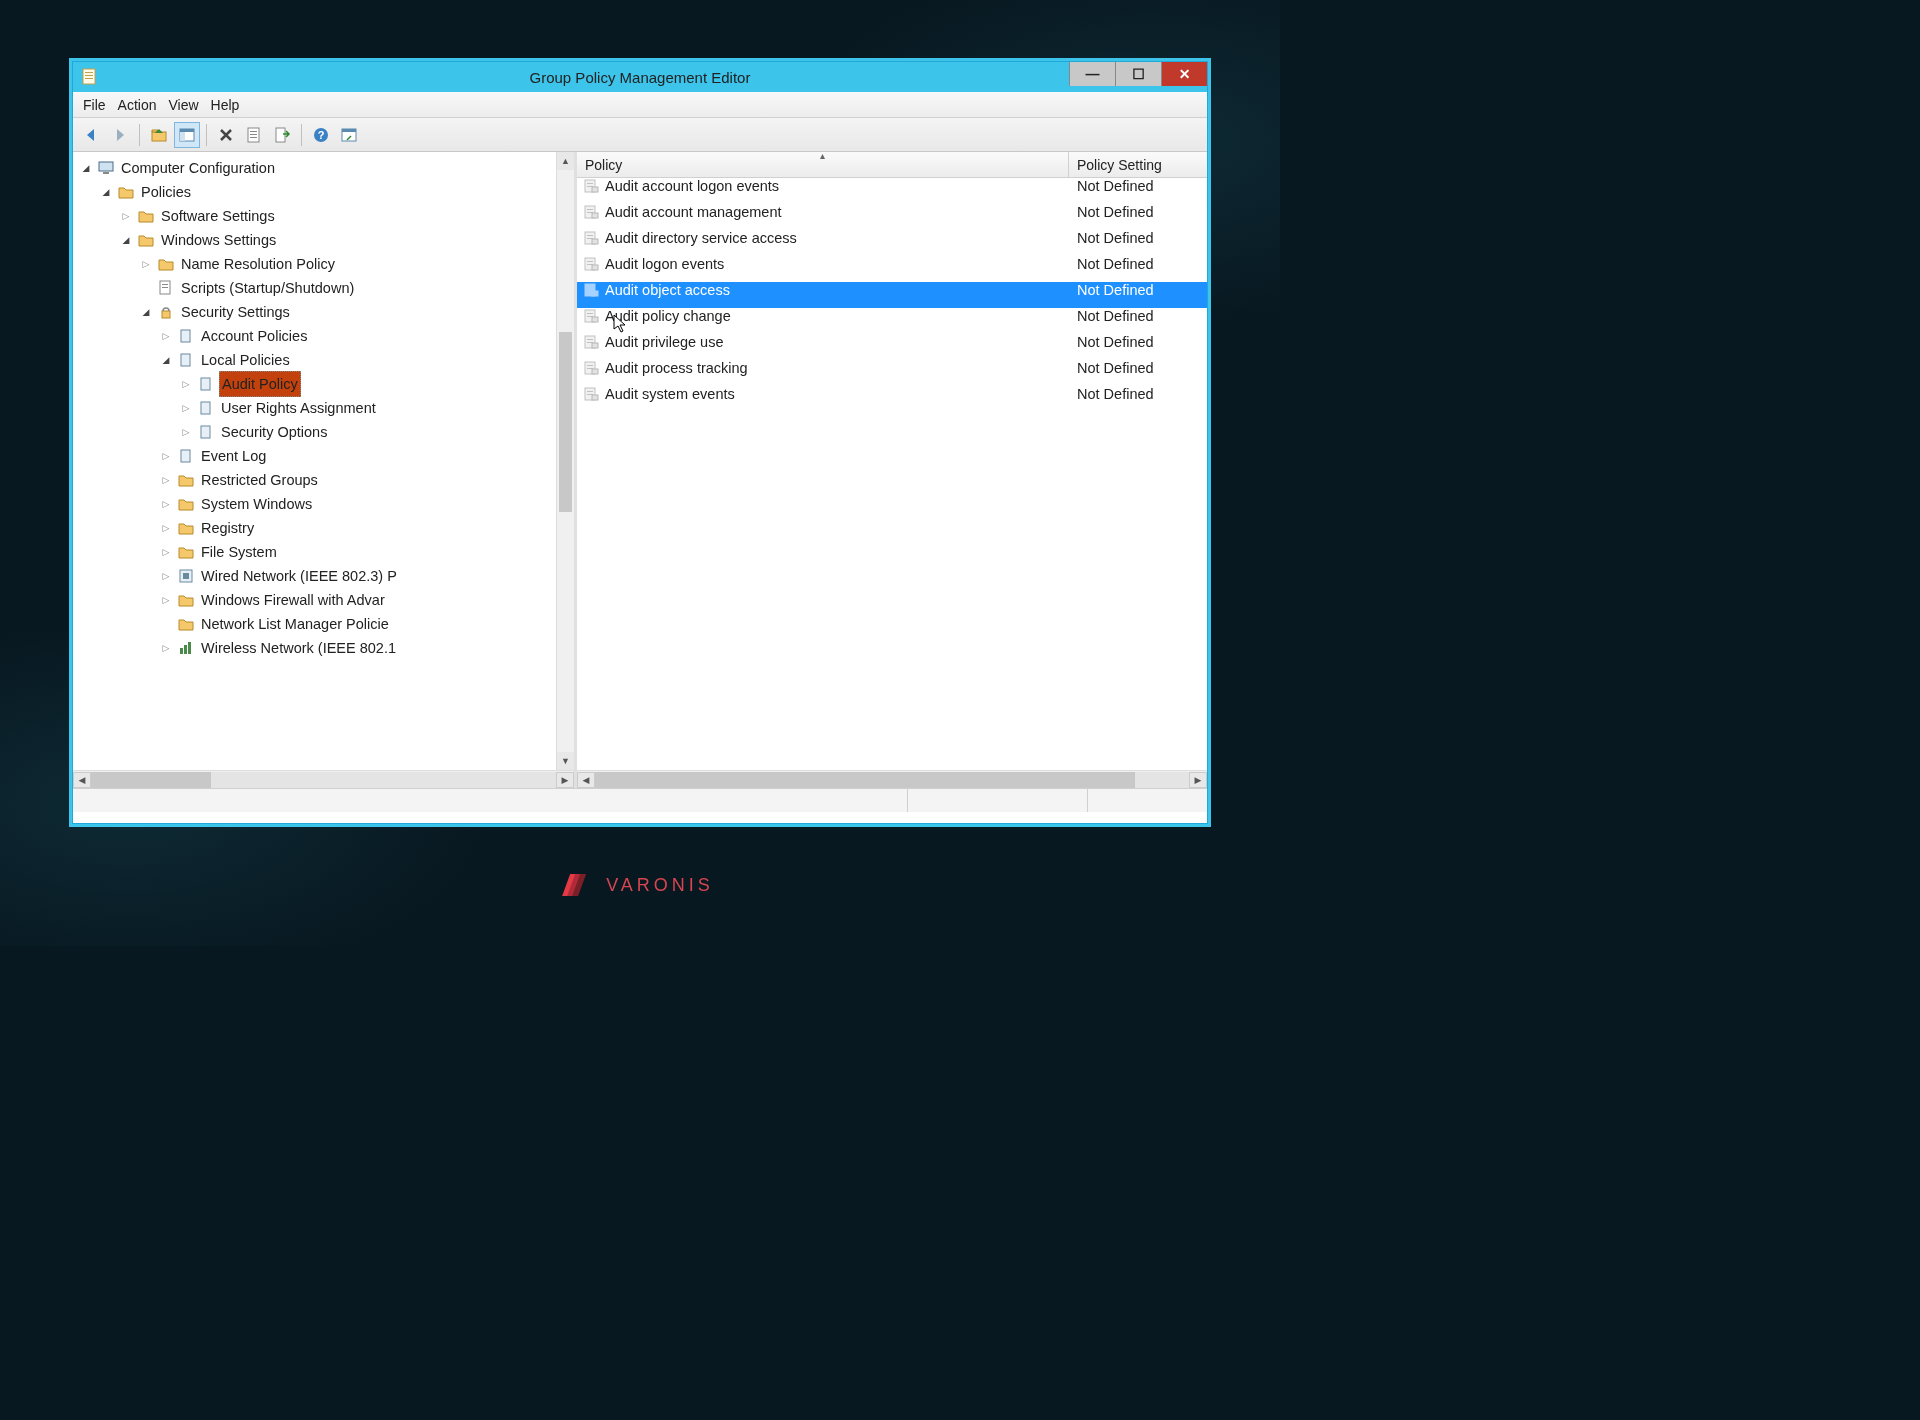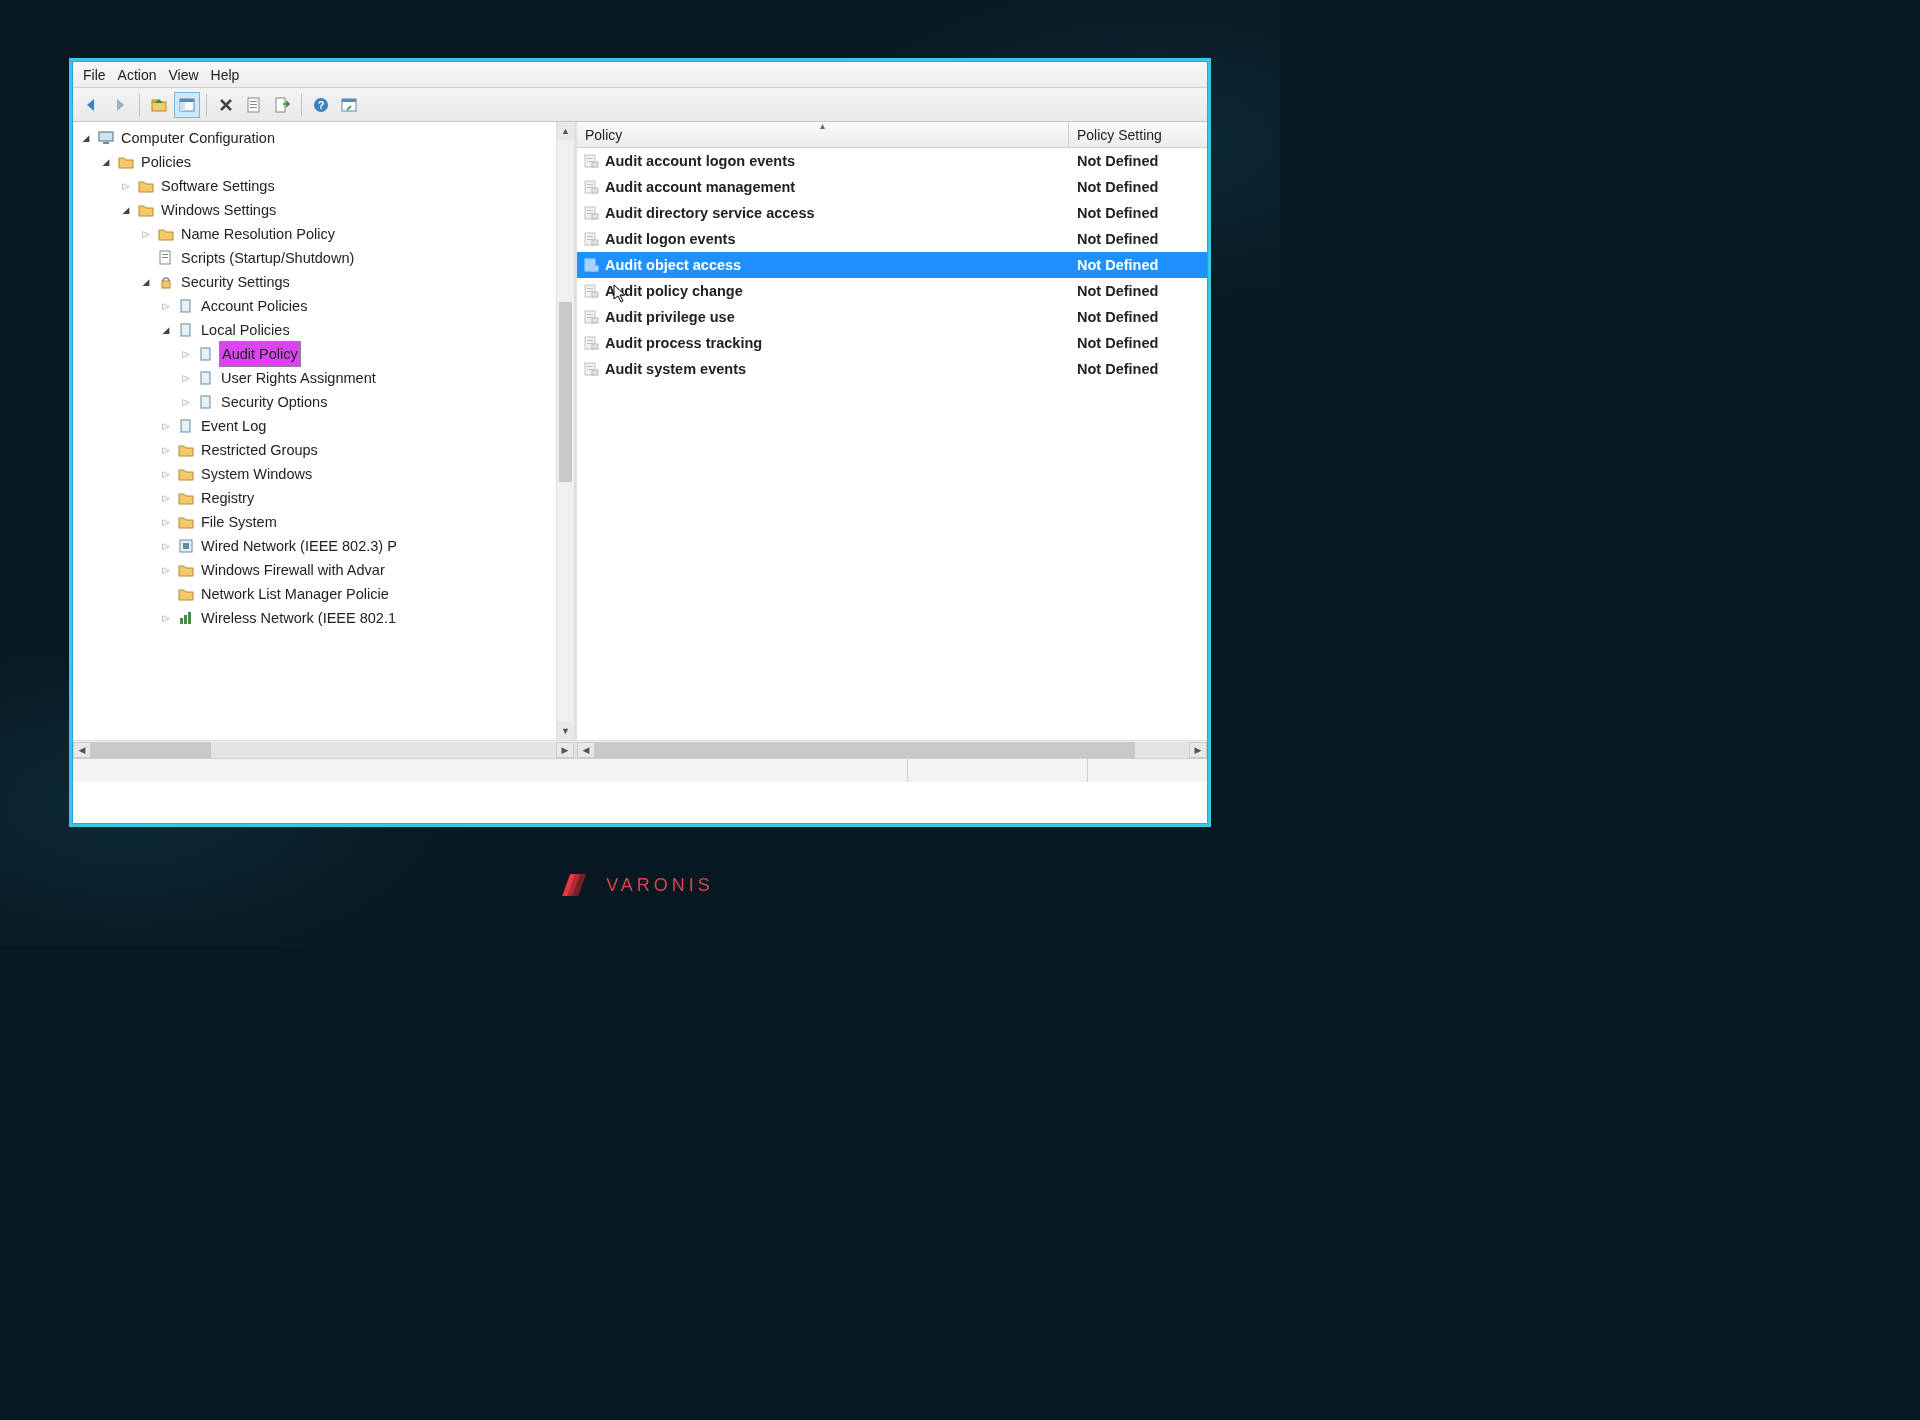--- a/index.html
+++ b/index.html
@@ -118,21 +118,21 @@
     padding: 4px 0 0 6px;
     font-size: 14.5px;
     line-height: 24px;
   }
   .tree-row { display:flex; align-items:center; height:24px; white-space:nowrap; }
   .tree-row .arrow { width:14px; display:inline-block; text-align:center; color:#555; font-size:10px; cursor:pointer;}
   .tree-row .arrow.open::before { content:"◢"; font-size:9px; color:#444;}
   .tree-row .arrow.closed::before { content:"▷"; font-size:9px; color:#888;}
   .tree-row .arrow.none { visibility:hidden; }
   .tree-row .ticon { width:18px; height:18px; margin:0 4px; display:inline-flex; align-items:center; justify-content:center;}
-  .tree-row.selected .label { background:#d946ef; border:1px dotted #888; padding:0 2px;}
+  .tree-row.selected .label { background:#c2410c; border:1px dotted #888; padding:0 2px;}
   .tree-row .label { padding:0 2px; cursor:pointer;}
 
   .vscroll {
     position:absolute; right:0; top:0; bottom:0; width:18px;
     background:#f0f0f0; border-left:1px solid #ddd;
   }
   .vscroll .thumb { position:absolute; left:2px; right:2px; top:180px; height:180px; background:#c8c8c8;}
   .vscroll .arrow-up, .vscroll .arrow-dn { position:absolute; left:0; right:0; height:18px; background:#e8e8e8; display:flex;align-items:center;justify-content:center;font-size:9px;color:#555;}
   .vscroll .arrow-up{top:0;} .vscroll .arrow-dn{bottom:0;}
 
@@ -146,21 +146,21 @@
   .list-pane { flex:1; display:flex; flex-direction:column; background:#fff;}
   .list-header {
     height:26px; display:flex; border-bottom:1px solid #d0d0d0;
     background:linear-gradient(#fafafa,#ececec);
     font-size:14px;
   }
   .col-policy { width:492px; padding-left:8px; display:flex; align-items:center; border-right:1px solid #d0d0d0; position:relative;}
   .col-setting { flex:1; padding-left:8px; display:flex; align-items:center;}
   .sort-arrow { position:absolute; left:50%; top:-2px; transform:translateX(-50%); font-size:10px; color:#666;}
   .list-body { flex:1; overflow:hidden; position:relative;}
-  .list-row { height:26px; display:flex; align-items:center; font-size:14.5px; cursor:pointer;font-weight:bold;}
+  .list-row { height:26px; display:flex; align-items:flex-start; font-size:14.5px; cursor:pointer;}
   .list-row.selected { background:#1e90ff; color:#fff;}
   .list-row .cell-policy { width:492px; padding-left:6px; display:flex; align-items:center; gap:6px; white-space:nowrap;}
   .list-row .cell-setting { flex:1; padding-left:8px;}
   .pol-icon { width:16px; height:16px; display:inline-block; opacity:0.6;}
   .list-row.selected .pol-icon svg path, .list-row.selected .pol-icon svg rect { fill:#fff !important; stroke:#fff !important; }
 
   .cursor { position:absolute; width:14px; height:20px; pointer-events:none; z-index:50;}
 
   .statusbar { height:24px; background:#f4f4f4; border-top:1px solid #d0d0d0; display:flex;}
   .statusbar .cell { border-left:1px solid #d0d0d0; height:100%;}
@@ -178,20 +178,42 @@
   .branding .s1{background:#e63946;} .branding .s2{background:#b02a37; margin-left:-1px;} .branding .s3{background:#7a1f27; margin-left:-1px;}
   .branding .txt { letter-spacing:4px; color:#d64550; font-size:18px; font-weight:500;}
 </style>
 </head>
 <body>
 
 <div class="bg-pattern"></div>
 
 <div class="window">
 
+  <div class="titlebar">
+    <span class="app-icon">
+      <svg viewBox="0 0 18 18">
+          <rect x="2" y="1" width="12" height="15" fill="#fffbe6" stroke="#c0a050"></rect>
+          <rect x="4" y="4" width="8" height="1" fill="#c0a050"></rect>
+          <rect x="4" y="7" width="8" height="1" fill="#c0a050"></rect>
+          <rect x="4" y="10" width="8" height="1" fill="#c0a050"></rect>
+        </svg>
+    </span>
+    <span class="title">Group Policy Management Editor</span>
+    <div class="win-controls">
+      <div class="win-btn min">
+          <span>—</span>
+        </div>
+      <div class="win-btn max">
+          <span>☐</span>
+        </div>
+      <div class="win-btn close">
+          <span>✕</span>
+        </div>
+    </div>
+  </div>
 
   <div class="menubar">
     <span>File</span>
     <span>Action</span>
     <span>View</span>
     <span>Help</span>
   </div>
 
   <div class="toolbar">
     <div class="tb-btn">

